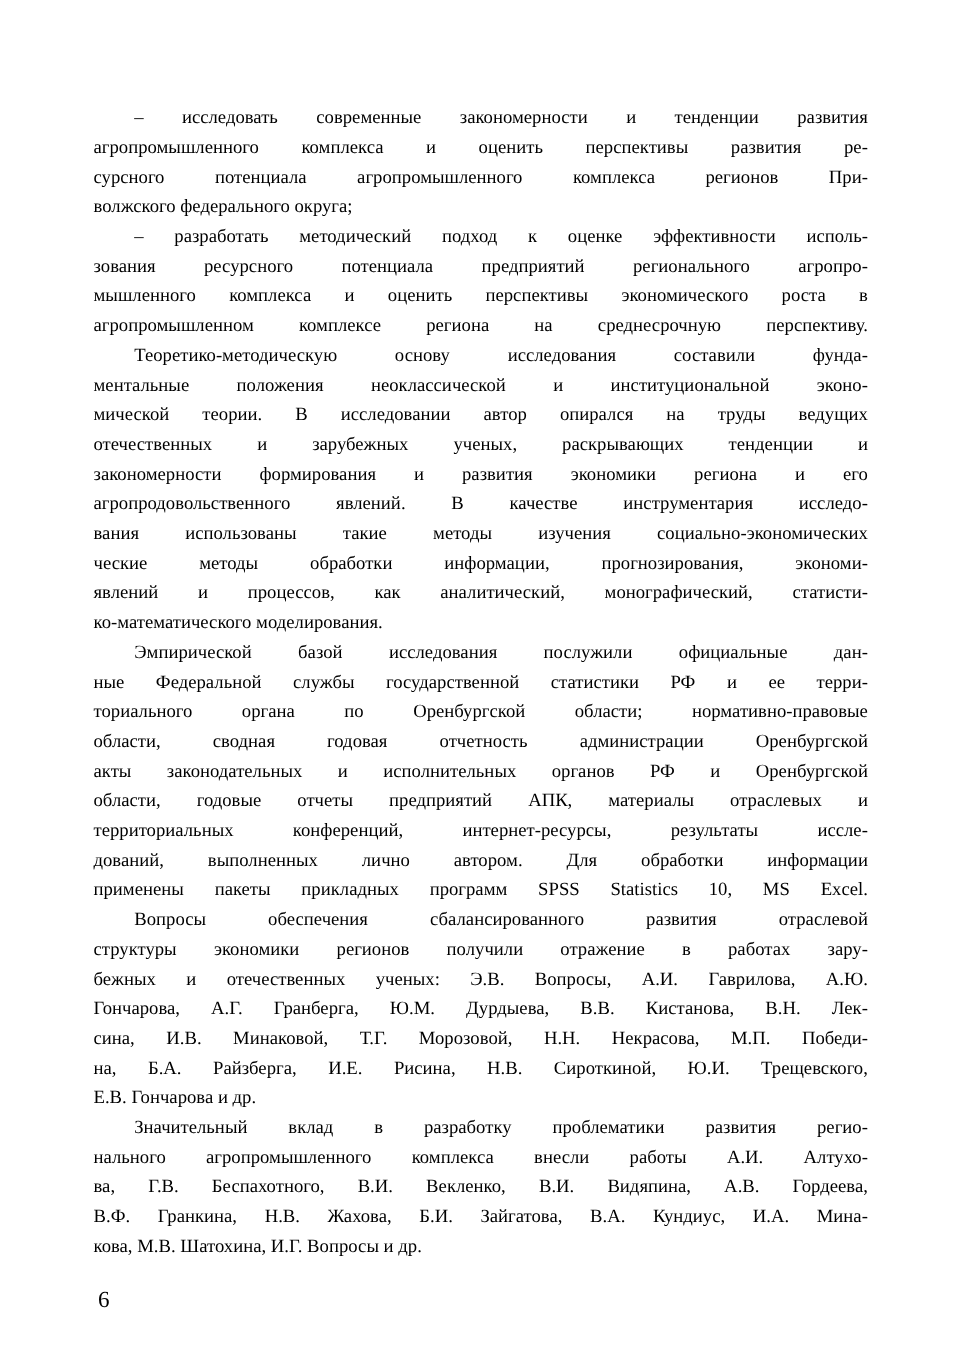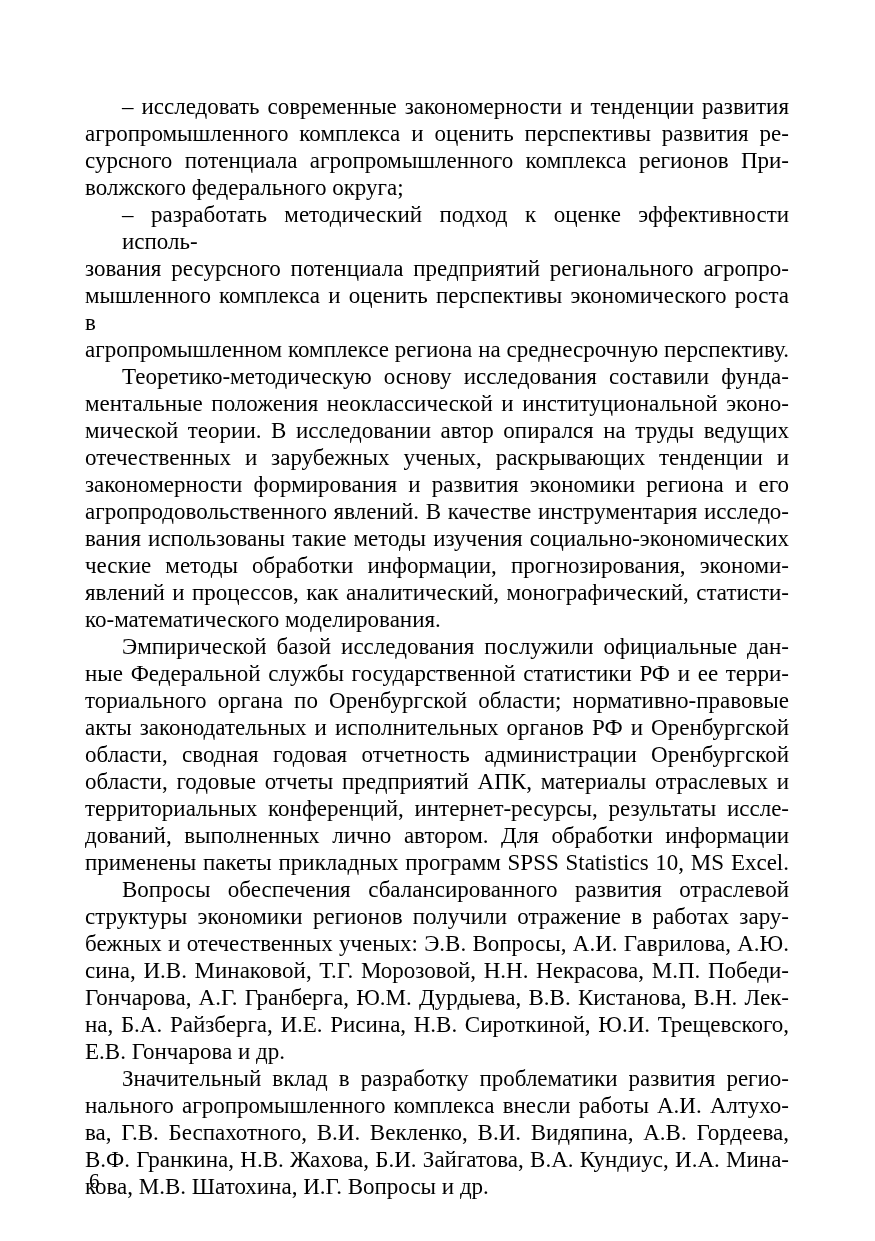--- a/index.html
+++ b/index.html
@@ -20,21 +20,21 @@
     position: absolute;
     left: 85px;
     top: 93px;
     width: 704px;
   }
   .para {
     margin: 0;
     padding: 0;
   }
   .line {
-    font-size: 23px;
+    font-size: 17px;
     line-height: 27px;
     white-space: nowrap;
     text-align: left;
   }
   .line.j {
     white-space: normal;
     text-align: justify;
     text-align-last: justify;
   }
   .line.indent {
@@ -78,34 +78,34 @@
       <div class="line j">вания использованы такие методы изучения социально-экономических</div>
       <div class="line j">ческие методы обработки информации, прогнозирования, экономи-</div>
       <div class="line j">явлений и процессов, как аналитический, монографический, статисти-</div>
       <div class="line">ко-математического моделирования.</div>
     </div>
 
     <div class="para">
       <div class="line j indent">Эмпирической базой исследования послужили официальные дан-</div>
       <div class="line j">ные Федеральной службы государственной статистики РФ и ее терри-</div>
       <div class="line j">ториального органа по Оренбургской области; нормативно-правовые</div>
+      <div class="line j">области, сводная годовая отчетность администрации Оренбургской</div>
       <div class="line j">акты законодательных и исполнительных органов РФ и Оренбургской</div>
-      <div class="line j">области, сводная годовая отчетность администрации Оренбургской</div>
       <div class="line j">области, годовые отчеты предприятий АПК, материалы отраслевых и</div>
       <div class="line j">территориальных конференций, интернет-ресурсы, результаты иссле-</div>
       <div class="line j">дований, выполненных лично автором. Для обработки информации</div>
       <div class="line j">применены пакеты прикладных программ SPSS Statistics 10, MS Excel.</div>
     </div>
 
     <div class="para">
       <div class="line j indent">Вопросы обеспечения сбалансированного развития отраслевой</div>
       <div class="line j">структуры экономики регионов получили отражение в работах зару-</div>
       <div class="line j">бежных и отечественных ученых: Э.В. Вопросы, А.И. Гаврилова, А.Ю.</div>
+      <div class="line j">Гончарова, А.Г. Гранберга, Ю.М. Дурдыева, В.В. Кистанова, В.Н. Лек-</div>
       <div class="line j">сина, И.В. Минаковой, Т.Г. Морозовой, Н.Н. Некрасова, М.П. Победи-</div>
-      <div class="line j">Гончарова, А.Г. Гранберга, Ю.М. Дурдыева, В.В. Кистанова, В.Н. Лек-</div>
       <div class="line j">на, Б.А. Райзберга, И.Е. Рисина, Н.В. Сироткиной, Ю.И. Трещевского,</div>
       <div class="line">Е.В. Гончарова и др.</div>
     </div>
 
     <div class="para">
       <div class="line j indent">Значительный вклад в разработку проблематики развития регио-</div>
       <div class="line j">нального агропромышленного комплекса внесли работы А.И. Алтухо-</div>
       <div class="line j">ва, Г.В. Беспахотного, В.И. Векленко, В.И. Видяпина, А.В. Гордеева,</div>
       <div class="line j">В.Ф. Гранкина, Н.В. Жахова, Б.И. Зайгатова, В.А. Кундиус, И.А. Мина-</div>
       <div class="line">кова, М.В. Шатохина, И.Г. Вопросы и др.</div>

